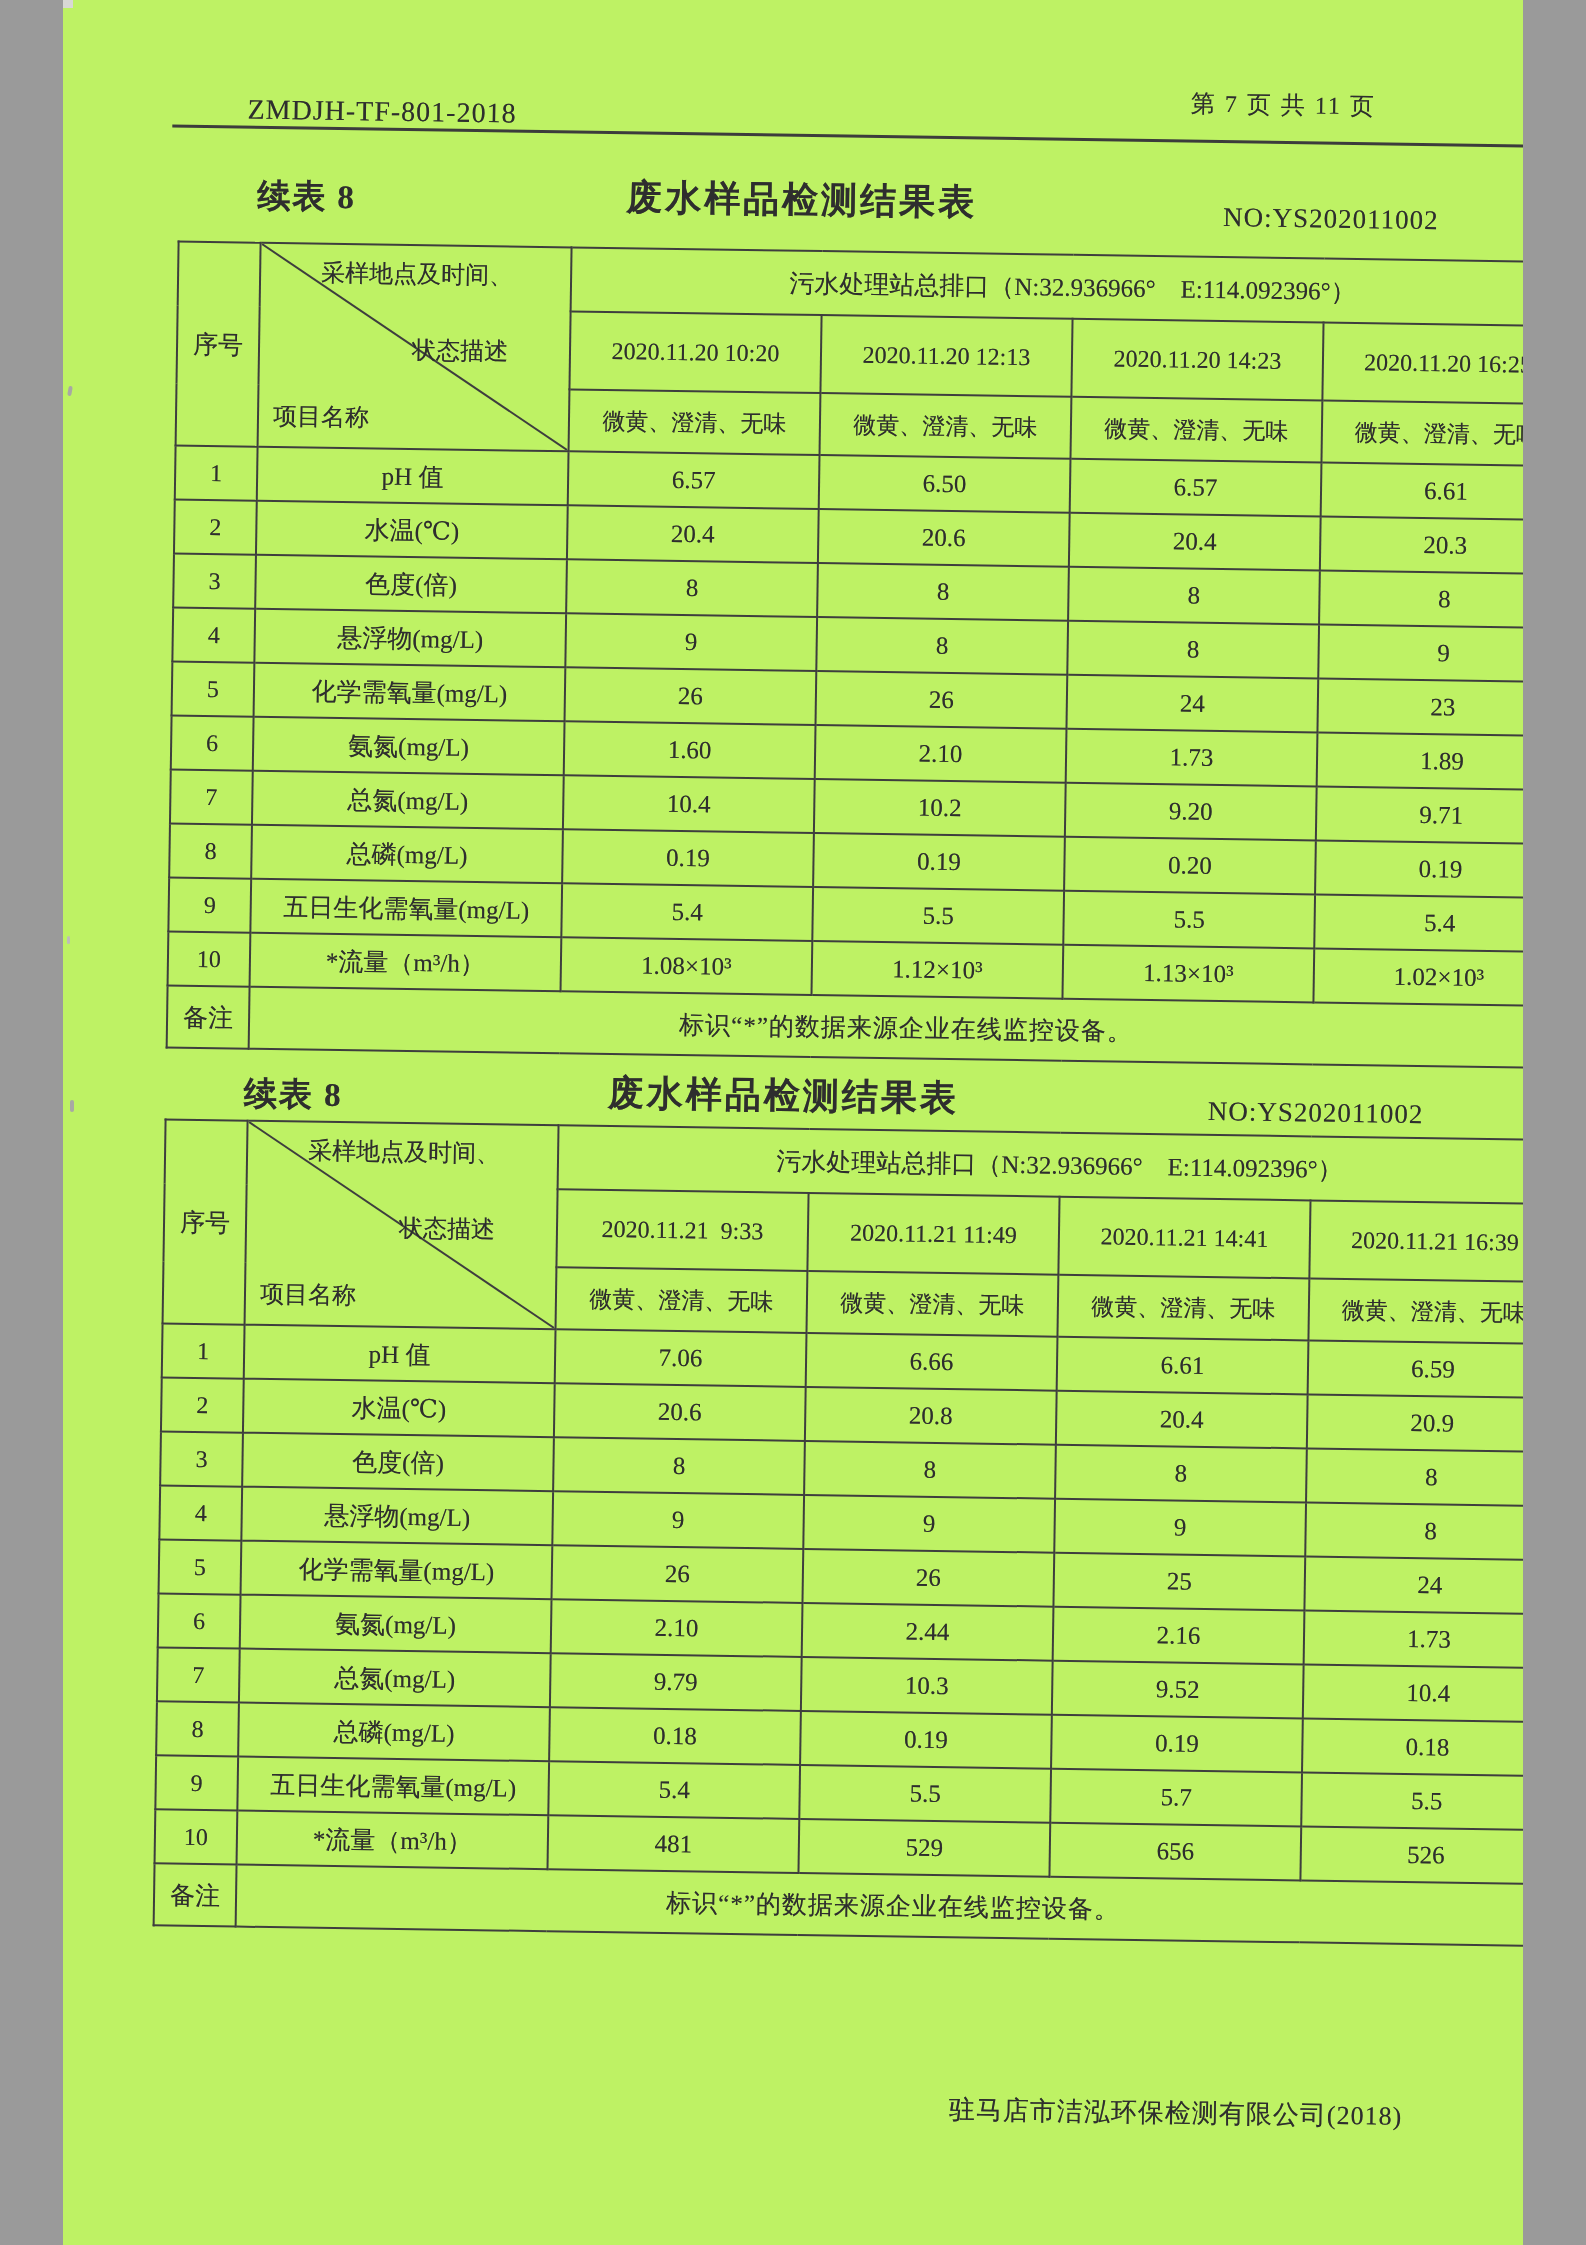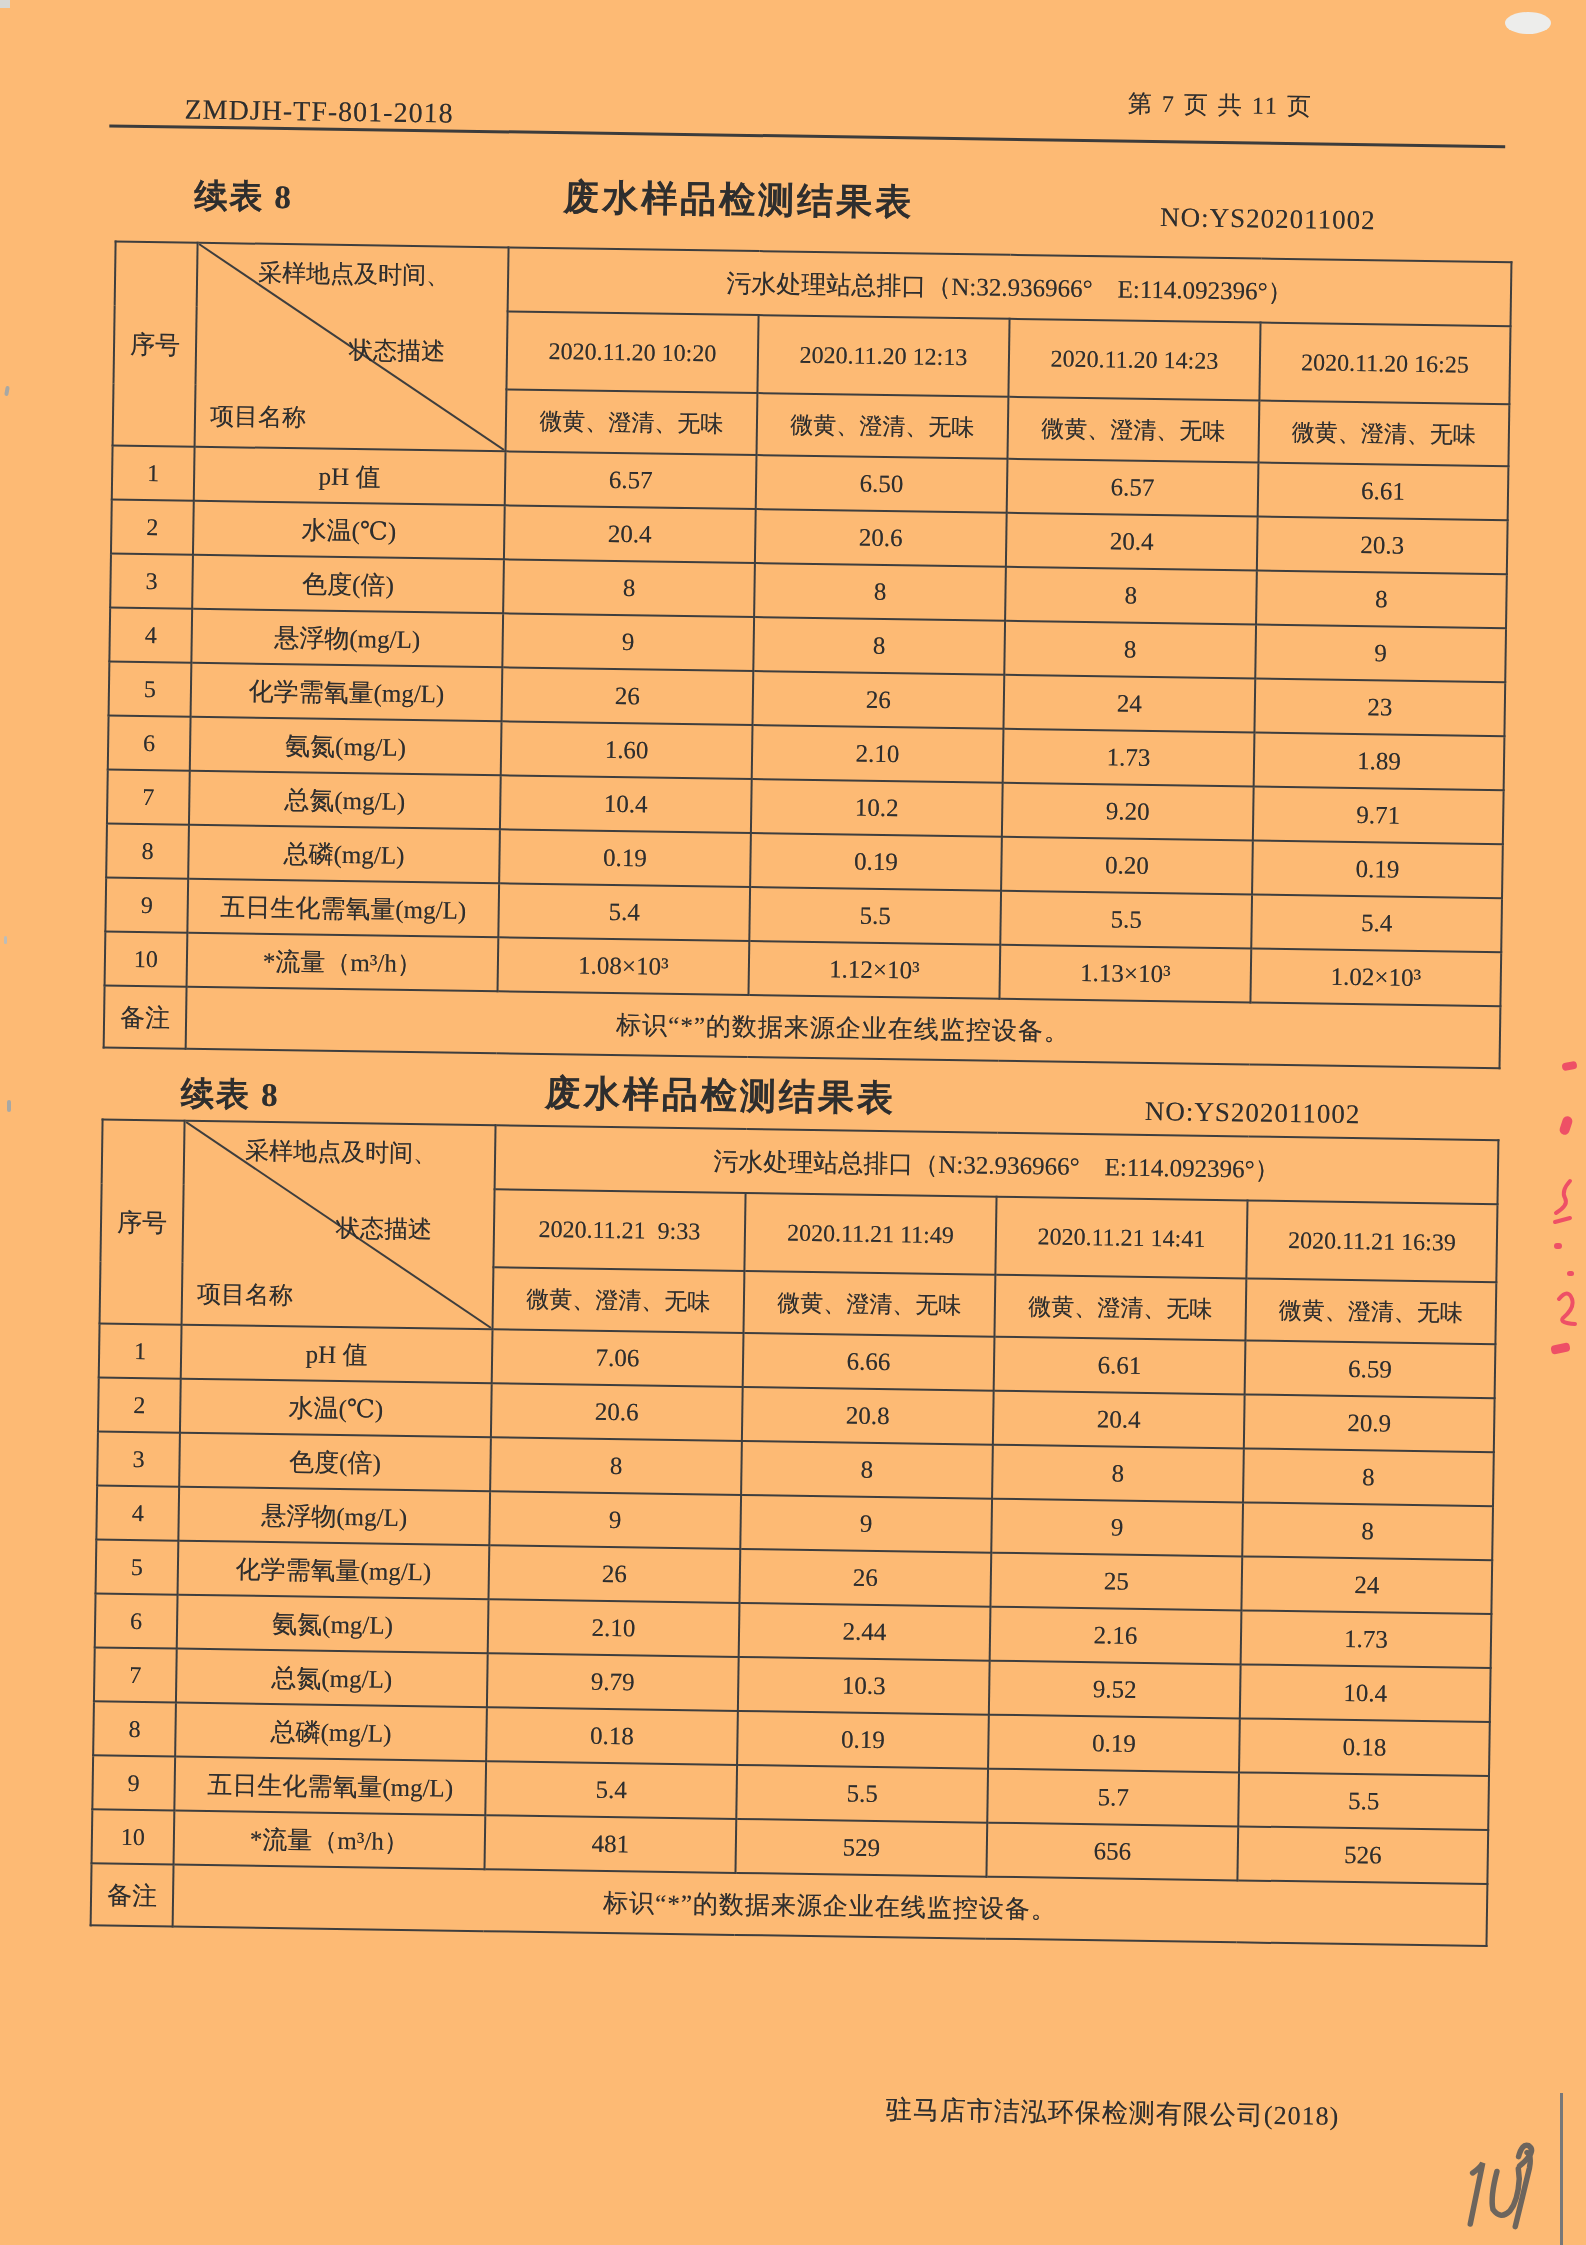--- a/index.html
+++ b/index.html
@@ -1,17 +1,17 @@
 <!DOCTYPE html>
 <html><head>
 <meta charset="utf-8">
 <title>废水样品检测结果表</title>
 <style>
   html,body{margin:0;padding:0;background:#9a9a9a;}
-  .page{position:relative;width:1586px;height:2245px;background:#fdba74;margin:0 auto;
+  .page{position:relative;width:1460px;height:2245px;background:#bef264;margin:0 auto;
         overflow:hidden;font-family:"Liberation Serif","DejaVu Serif",serif;color:#2e2e2e;}
   .sheet{position:absolute;left:0;top:0;width:1586px;height:2245px;
          transform:rotate(0.85deg);transform-origin:80px 80px;
          text-shadow:0 0 0.5px rgba(40,40,40,.5);}
   .abs{position:absolute;}
   .doc-code{left:185px;top:92px;font-size:28px;letter-spacing:1px;}
   .page-info{left:1128px;top:72px;font-size:24px;letter-spacing:2px;}
   .head-rule{left:110px;top:124px;width:1396px;height:3px;background:#3c3c3c;}
   .cont-label{font-size:33px;font-weight:bold;letter-spacing:2px;}
   .tbl-title{font-size:36px;font-weight:bold;letter-spacing:3px;}

